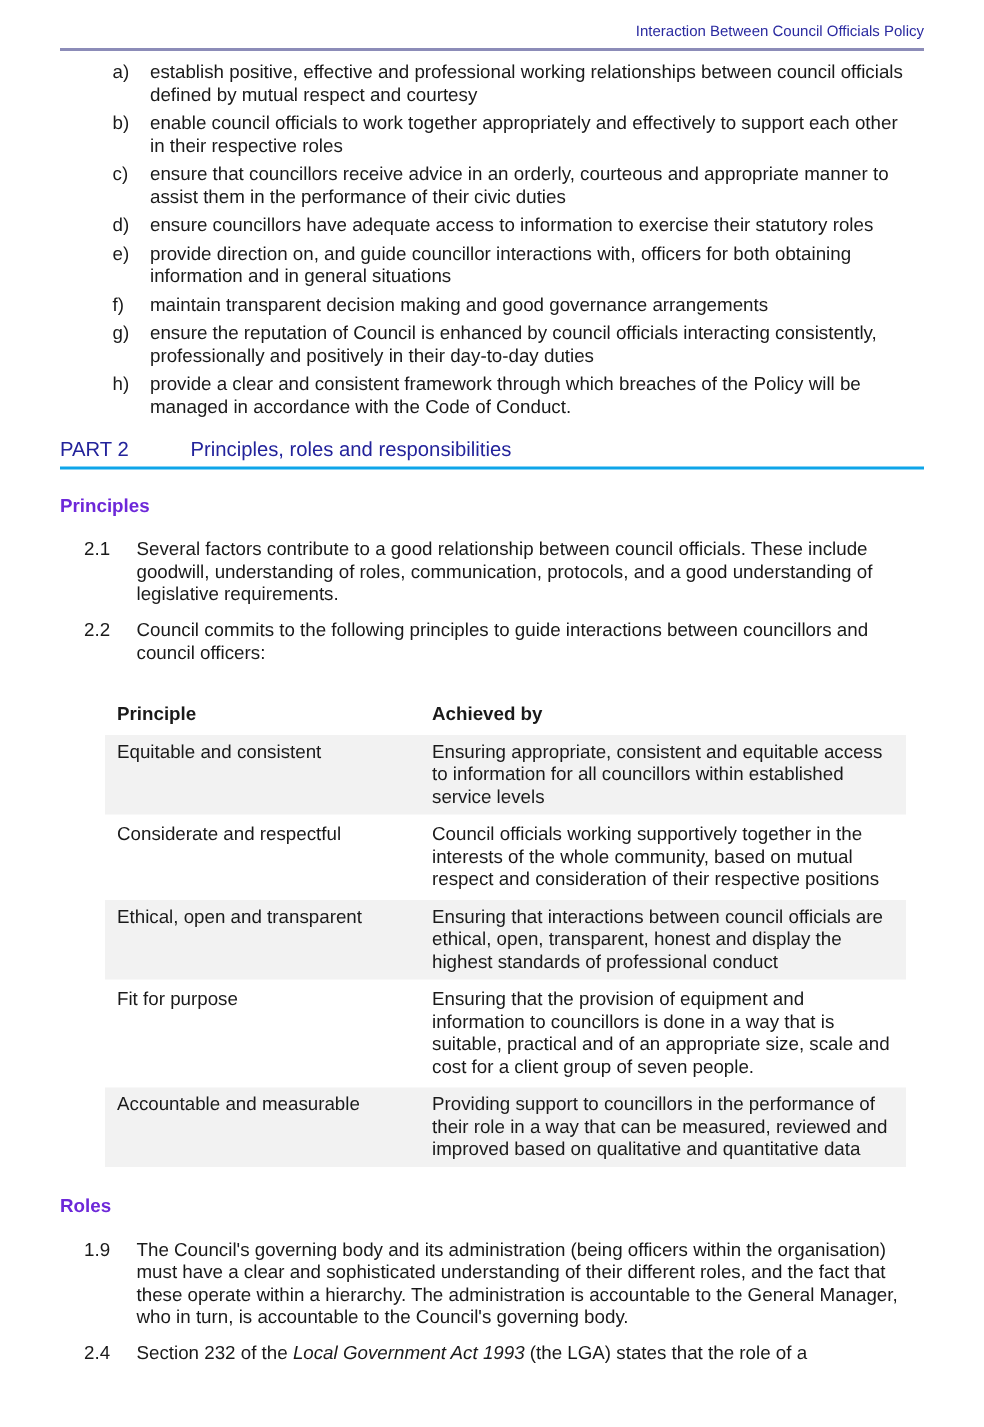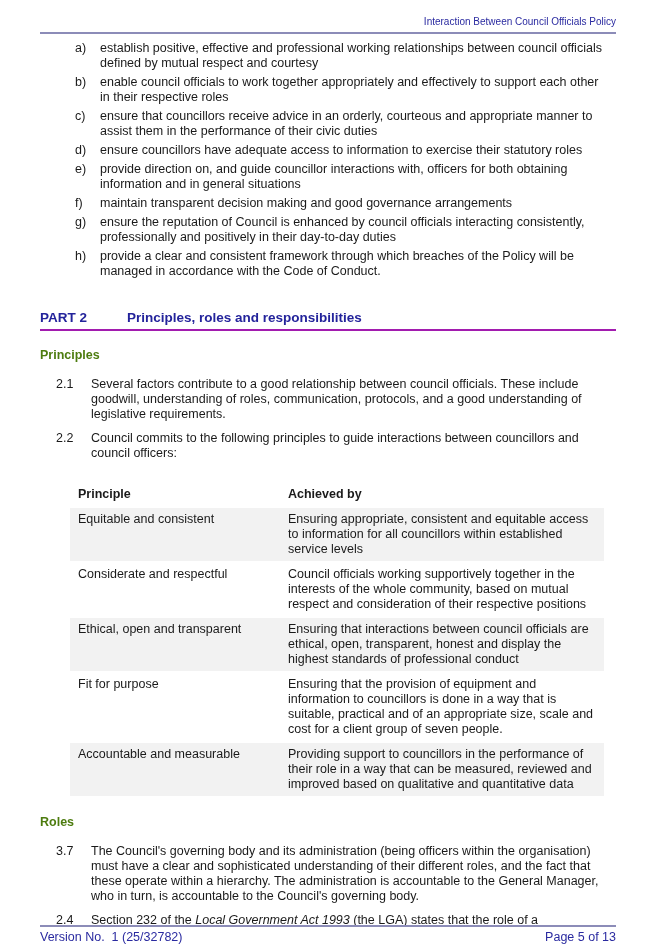--- a/index.html
+++ b/index.html
@@ -23,30 +23,30 @@
   .header-rule { border-bottom: 2px solid #8c8cb8; margin-bottom: 7px; }
 
   .olist { margin-left: 35px; margin-right: 10px; }
   .olist-item { display: flex; margin-bottom: 4px; }
   .olist-label { width: 25px; flex: 0 0 25px; }
   .olist-text { flex: 1; }
 
   .part-heading {
     display: flex;
     color: #23239b;
-    font-weight: bold;
+    font-weight: normal;
     font-size: 13.5px;
-    margin-top: 31px;
+    margin-top: 13px;
     padding-bottom: 4px;
-    border-bottom: 2px solid #a21caf;
+    border-bottom: 2px solid #0ea5e9;
   }
   .part-number { width: 87px; flex: 0 0 87px; }
 
   .sub-heading {
-    color: #4d7c0f;
+    color: #6d28d9;
     font-weight: bold;
     font-size: 12.5px;
     margin-top: 17px;
   }
 
   .clause { display: flex; margin-top: 14px; margin-left: 16px; }
   .clause-num { width: 35px; flex: 0 0 35px; }
   .clause-text { flex: 1; }
   .clause + .clause { margin-top: 9px; }
   .italic { font-style: italic; }
@@ -163,29 +163,22 @@
     <tr class="shaded">
       <td>Accountable and measurable</td>
       <td>Providing support to councillors in the performance of their role in a way that can be measured, reviewed and improved based on qualitative and quantitative data</td>
     </tr>
   </tbody>
     </table>
 
   <div class="sub-heading">Roles</div>
 
   <div class="clause">
-    <span class="clause-num">3.7</span>
+    <span class="clause-num">1.9</span>
     <span class="clause-text">The Council's governing body and its administration (being officers within the organisation) must have a clear and sophisticated understanding of their different roles, and the fact that these operate within a hierarchy. The administration is accountable to the General Manager, who in turn, is accountable to the Council's governing body.</span>
   </div>
   <div class="clause">
     <span class="clause-num">2.4</span>
     <span class="clause-text"><span>Section 232 of the </span><span class="italic">Local Government Act 1993</span><span> (the LGA) states that the role of a</span></span>
   </div>
 
-  <div class="footer">
-    <div class="footer-rule"></div>
-    <div class="footer-row">
-      <span class="footer-left">Version No.  1 (25/32782)</span>
-      <span>Page 5 of 13</span>
-    </div>
-  </div>
 
 </div>
 
 </body></html>

